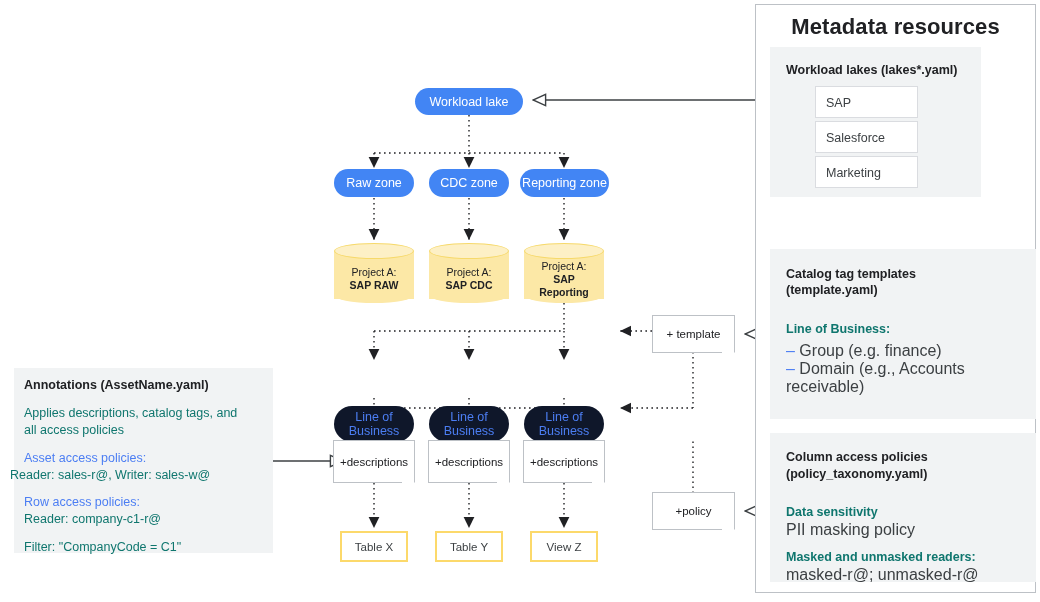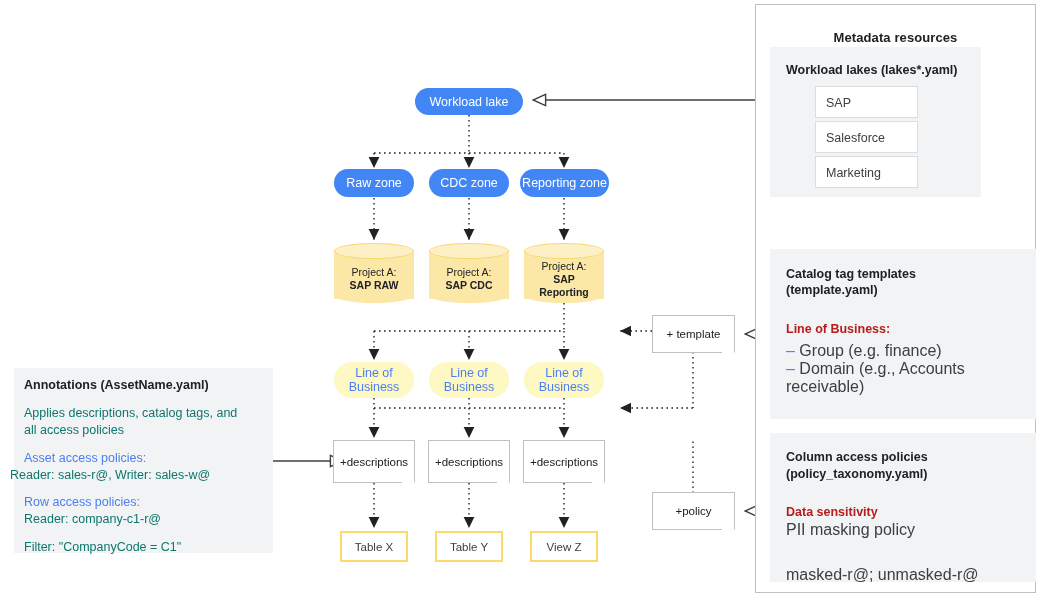--- a/index.html
+++ b/index.html
@@ -15,33 +15,32 @@
   
   .abs{position:absolute;box-sizing:border-box;}
 
   
   .panel-outline{
     left:755px;top:4px;width:281px;height:589px;
     border:1px solid #bdc1c6;background:#ffffff;
   }
   .panel-title{
     left:755px;top:14px;width:281px;
-    text-align:center;font-size:13px;font-weight:bold;color:#202124;
+    text-align:center;font-size:22px;font-weight:bold;color:#202124;
     letter-spacing:.1px;
-    margin-top:16px;
   }
   .gray-card{background:#f1f3f4;}
   .card-lakes{left:770px;top:47px;width:211px;height:150px;}
   .card-templates{left:770px;top:249px;width:266px;height:170px;}
   .card-policies{left:770px;top:433px;width:266px;height:149px;}
 
   .card-head{
     font-size:12.5px;font-weight:bold;color:#202124;line-height:16px;
   }
-  .card-accent{color:#b91c1c;font-size:12.5px;font-weight:bold;line-height:17px;}
+  .card-accent{color:#0f766e;font-size:12.5px;font-weight:bold;line-height:17px;}
   .card-text{font-size:16px;color:#3c4043;line-height:17px;}
   .bullet-dash{color:#4c7ef3;}
 
   .lake-item{
     background:#ffffff;border:1px solid #dadce0;
     height:32px;line-height:32px;padding-left:10px;
     font-size:12.5px;color:#3c4043;width:103px;
   }
 
   
@@ -49,21 +48,21 @@
   .ann-head{font-size:12.5px;font-weight:bold;color:#202124;}
   .ann-text{font-size:12.5px;color:#0f766e;line-height:17px;}
   .ann-accent{font-size:12.5px;color:#4c7ef3;font-weight:normal;line-height:17px;}
 
   
   .pill{
     border-radius:999px;display:flex;align-items:center;justify-content:center;
     text-align:center;font-size:12.5px;line-height:14px;
   }
   .pill-blue{background:#4285f4;color:#ffffff;}
-  .pill-lightblue{background:#fef9c3;color:#4c7ef3;}
+  .pill-lightblue{background:#0f172a;color:#4c7ef3;margin-top:44px;}
 
   
   .cyl{width:80px;height:60px;}
   .cyl .body{
     position:absolute;left:0;top:8px;width:80px;height:48px;
     background:#fce8a6;
   }
   .cyl .top{
     position:absolute;left:0;top:0;width:80px;height:16px;
     background:#fdf0c6;border:1px solid #f6d96b;border-radius:50%;
@@ -182,20 +181,21 @@
   <div class="abs" style="left:786px;top:360px;width:246px;">
     <span class="bullet-dash">–</span>
     <span class="card-text">Domain (e.g., Accounts receivable)</span>
   </div>
 
   <div class="abs gray-card card-policies"></div>
   <div class="abs card-head" style="left:786px;top:449px;width:240px;">Column access policies</div>
   <div class="abs card-head" style="left:786px;top:466px;width:240px;">(policy_taxonomy.yaml)</div>
   <div class="abs card-accent" style="left:786px;top:504px;width:240px;">Data sensitivity</div>
   <div class="abs card-text" style="left:786px;top:521px;width:240px;">PII masking policy</div>
+  <div class="abs card-accent" style="left:786px;top:549px;width:250px;">Masked and unmasked readers:</div>
   <div class="abs card-text" style="left:786px;top:566px;width:250px;">masked-r@; unmasked-r@</div>
 
   <div class="abs ann-card"></div>
   <div class="abs ann-head" style="left:24px;top:378px;width:240px;">Annotations (AssetName.yaml)</div>
   <div class="abs ann-text" style="left:24px;top:405px;width:245px;">Applies descriptions, catalog tags, and</div>
   <div class="abs ann-text" style="left:24px;top:422px;width:245px;">all access policies</div>
   <div class="abs ann-accent" style="left:24px;top:450px;width:245px;">Asset access policies:</div>
   <div class="abs ann-text" style="left:10px;top:467px;width:250px;">Reader: sales-r@, Writer: sales-w@</div>
   <div class="abs ann-accent" style="left:24px;top:494px;width:245px;">Row access policies:</div>
   <div class="abs ann-text" style="left:24px;top:511px;width:245px;">Reader: company-c1-r@</div>

